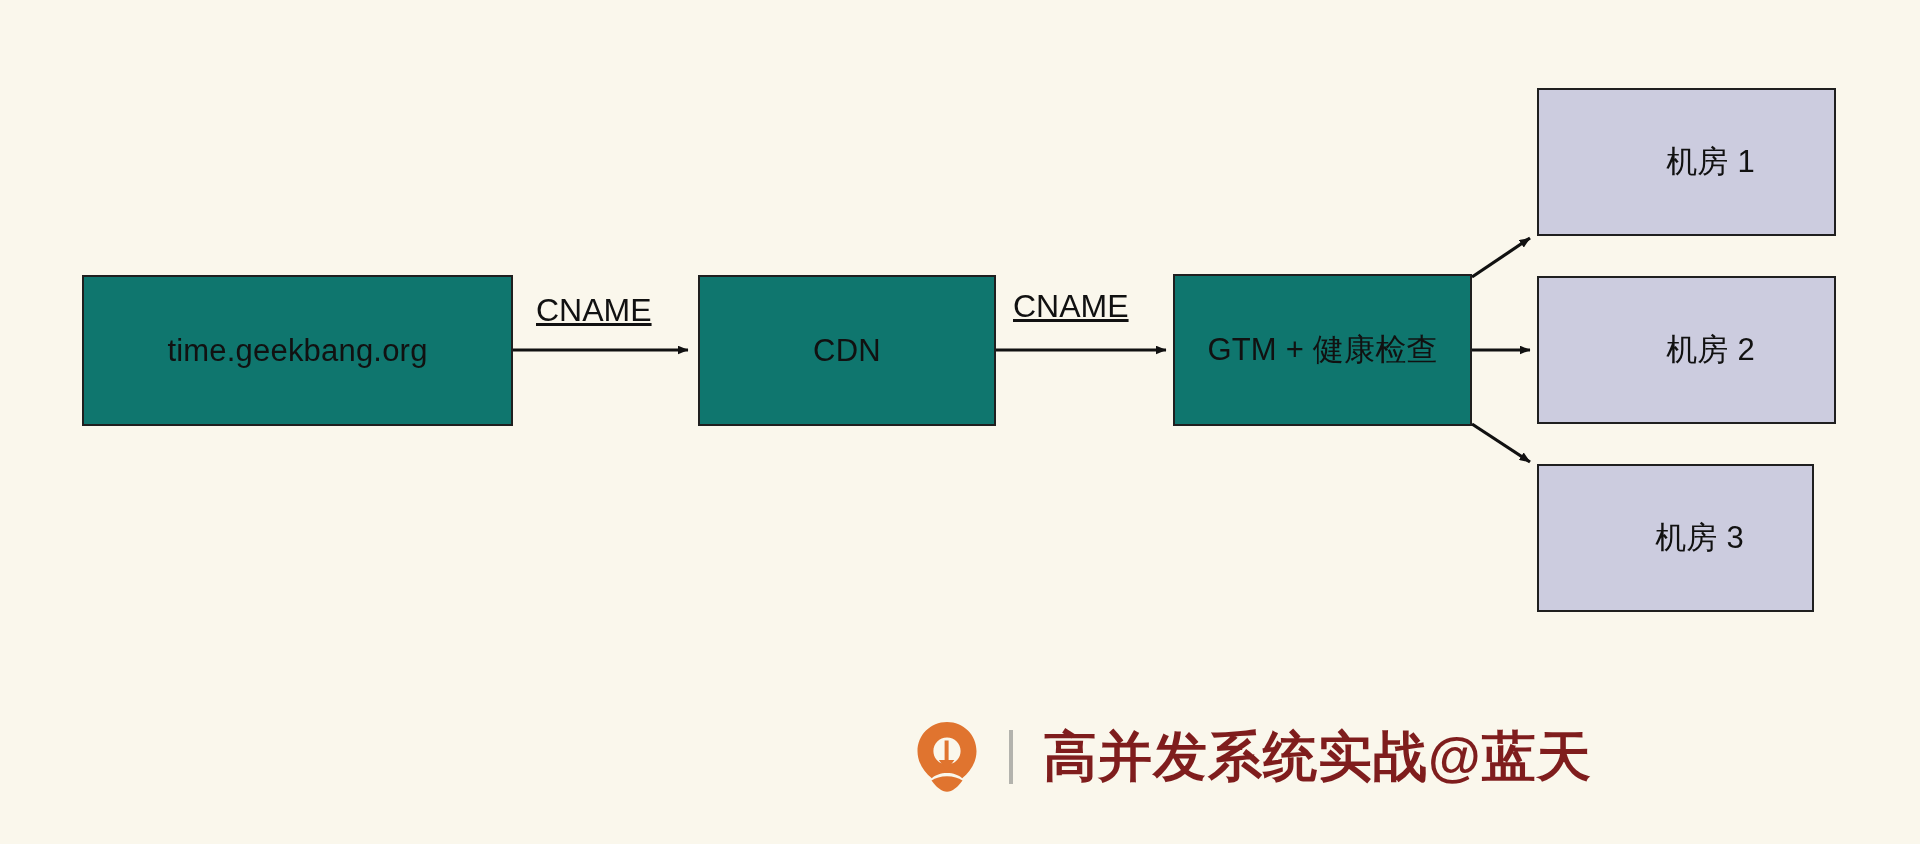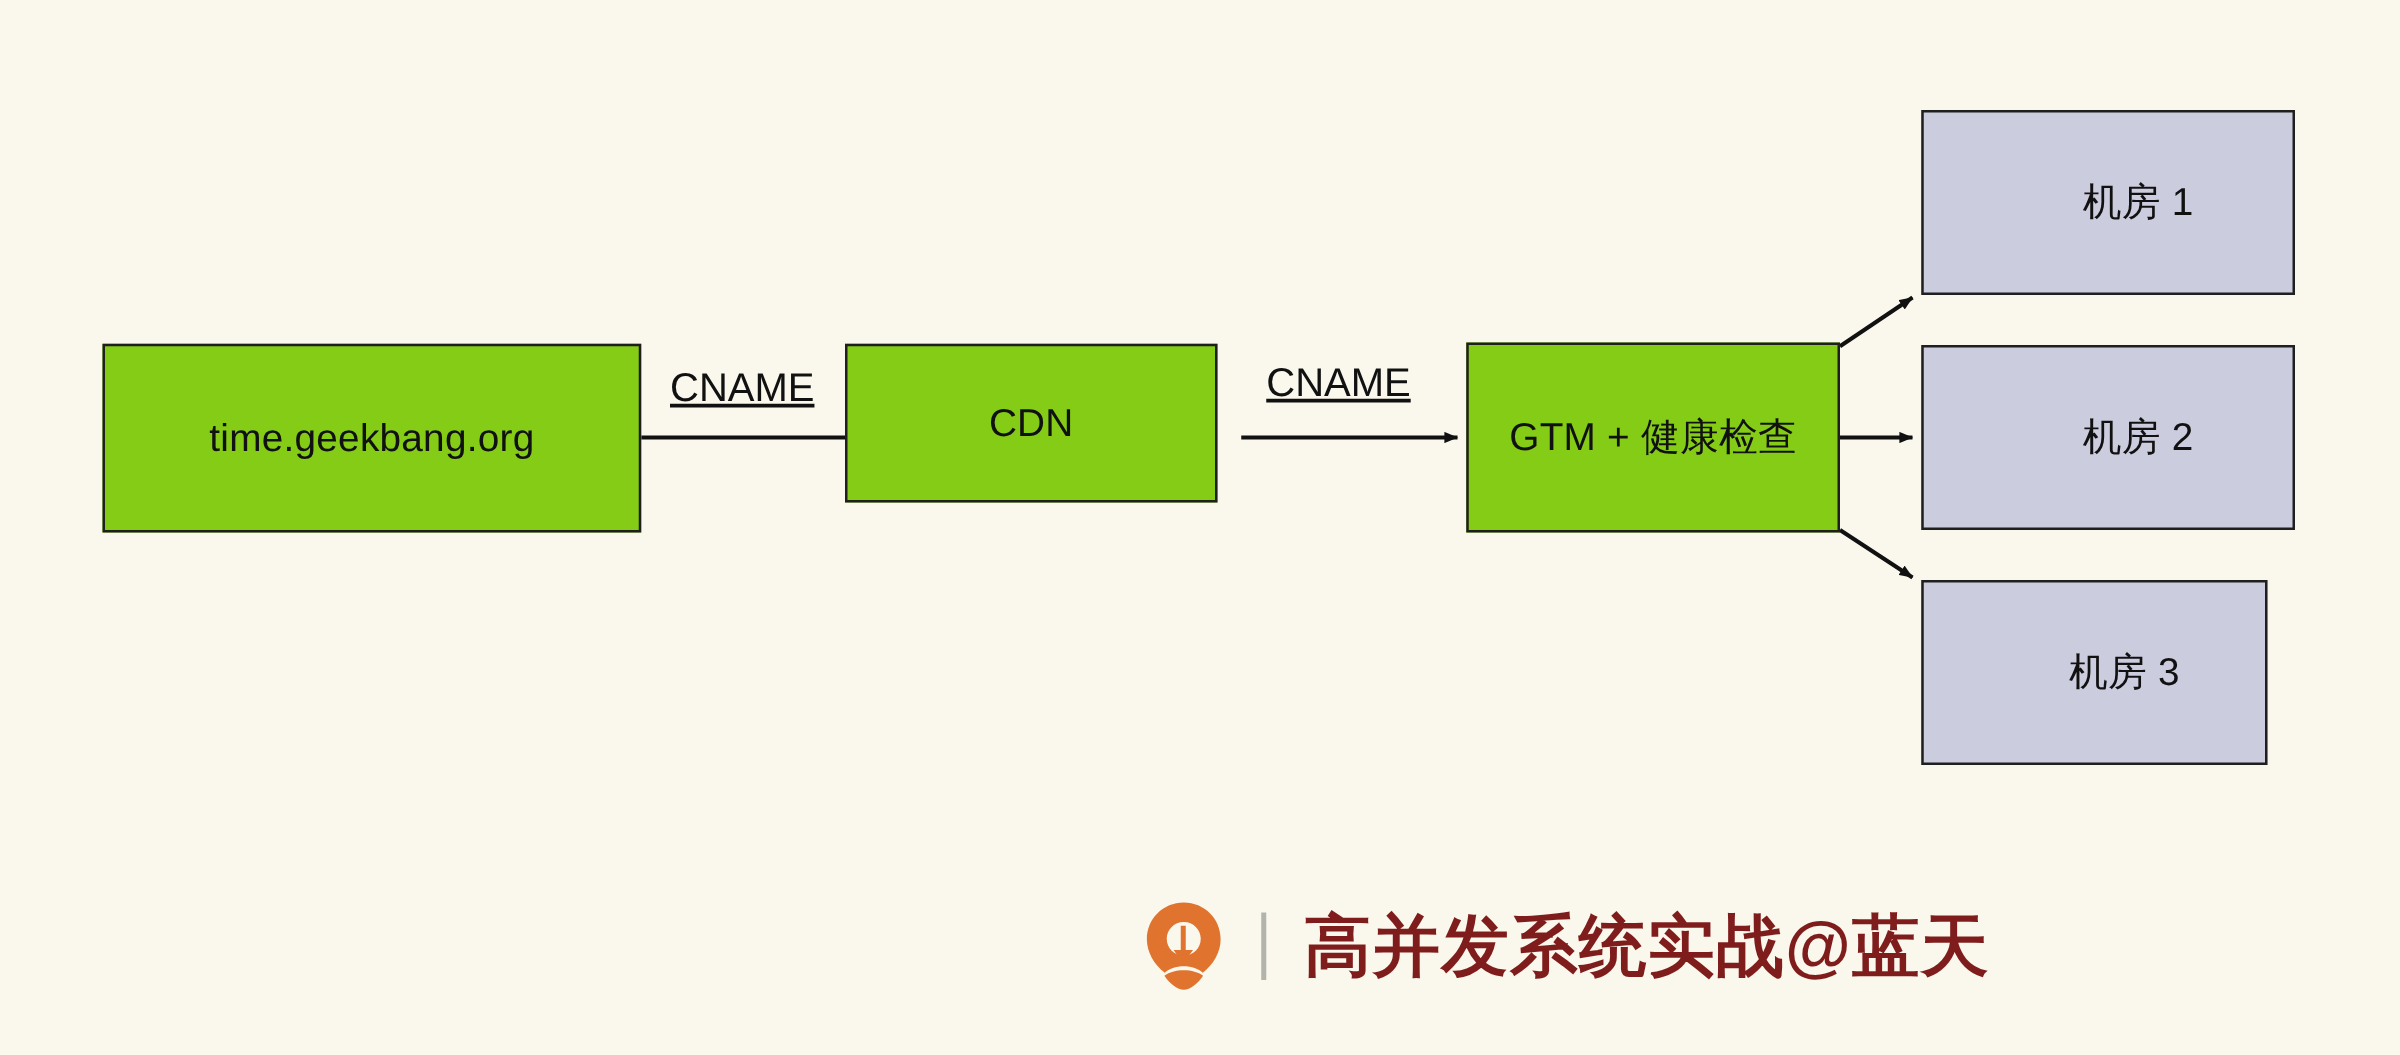--- a/index.html
+++ b/index.html
@@ -25,25 +25,25 @@
     box-sizing: border-box;
     border: 2.5px solid #1f1f1f;
     display: flex;
     align-items: center;
     justify-content: center;
     color: #111111;
     font-size: 31px;
     letter-spacing: 0.2px;
     white-space: nowrap;
   }
-  .node.yellow { background: #84cc16; }
+  .node.yellow { background: #0f766e; }
   .node.lavender { background: #ccccdf; padding-left: 48px; }
 
   #n_origin { left: 82px;  top: 275px; width: 431px; height: 151px; }
-  #n_cdn    { left: 676px; top: 275px; width: 298px; height: 127px; }
+  #n_cdn    { left: 698px; top: 275px; width: 298px; height: 151px; }
   #n_gtm    { left: 1173px; top: 274px; width: 299px; height: 152px; }
   #n_idc1   { left: 1537px; top: 88px;  width: 299px; height: 148px; }
   #n_idc2   { left: 1537px; top: 276px; width: 299px; height: 148px; }
   #n_idc3   { left: 1537px; top: 464px; width: 277px; height: 148px; }
 
   .edge-label {
     position: absolute;
     font-size: 32px;
     color: #111111;
     white-space: nowrap;

